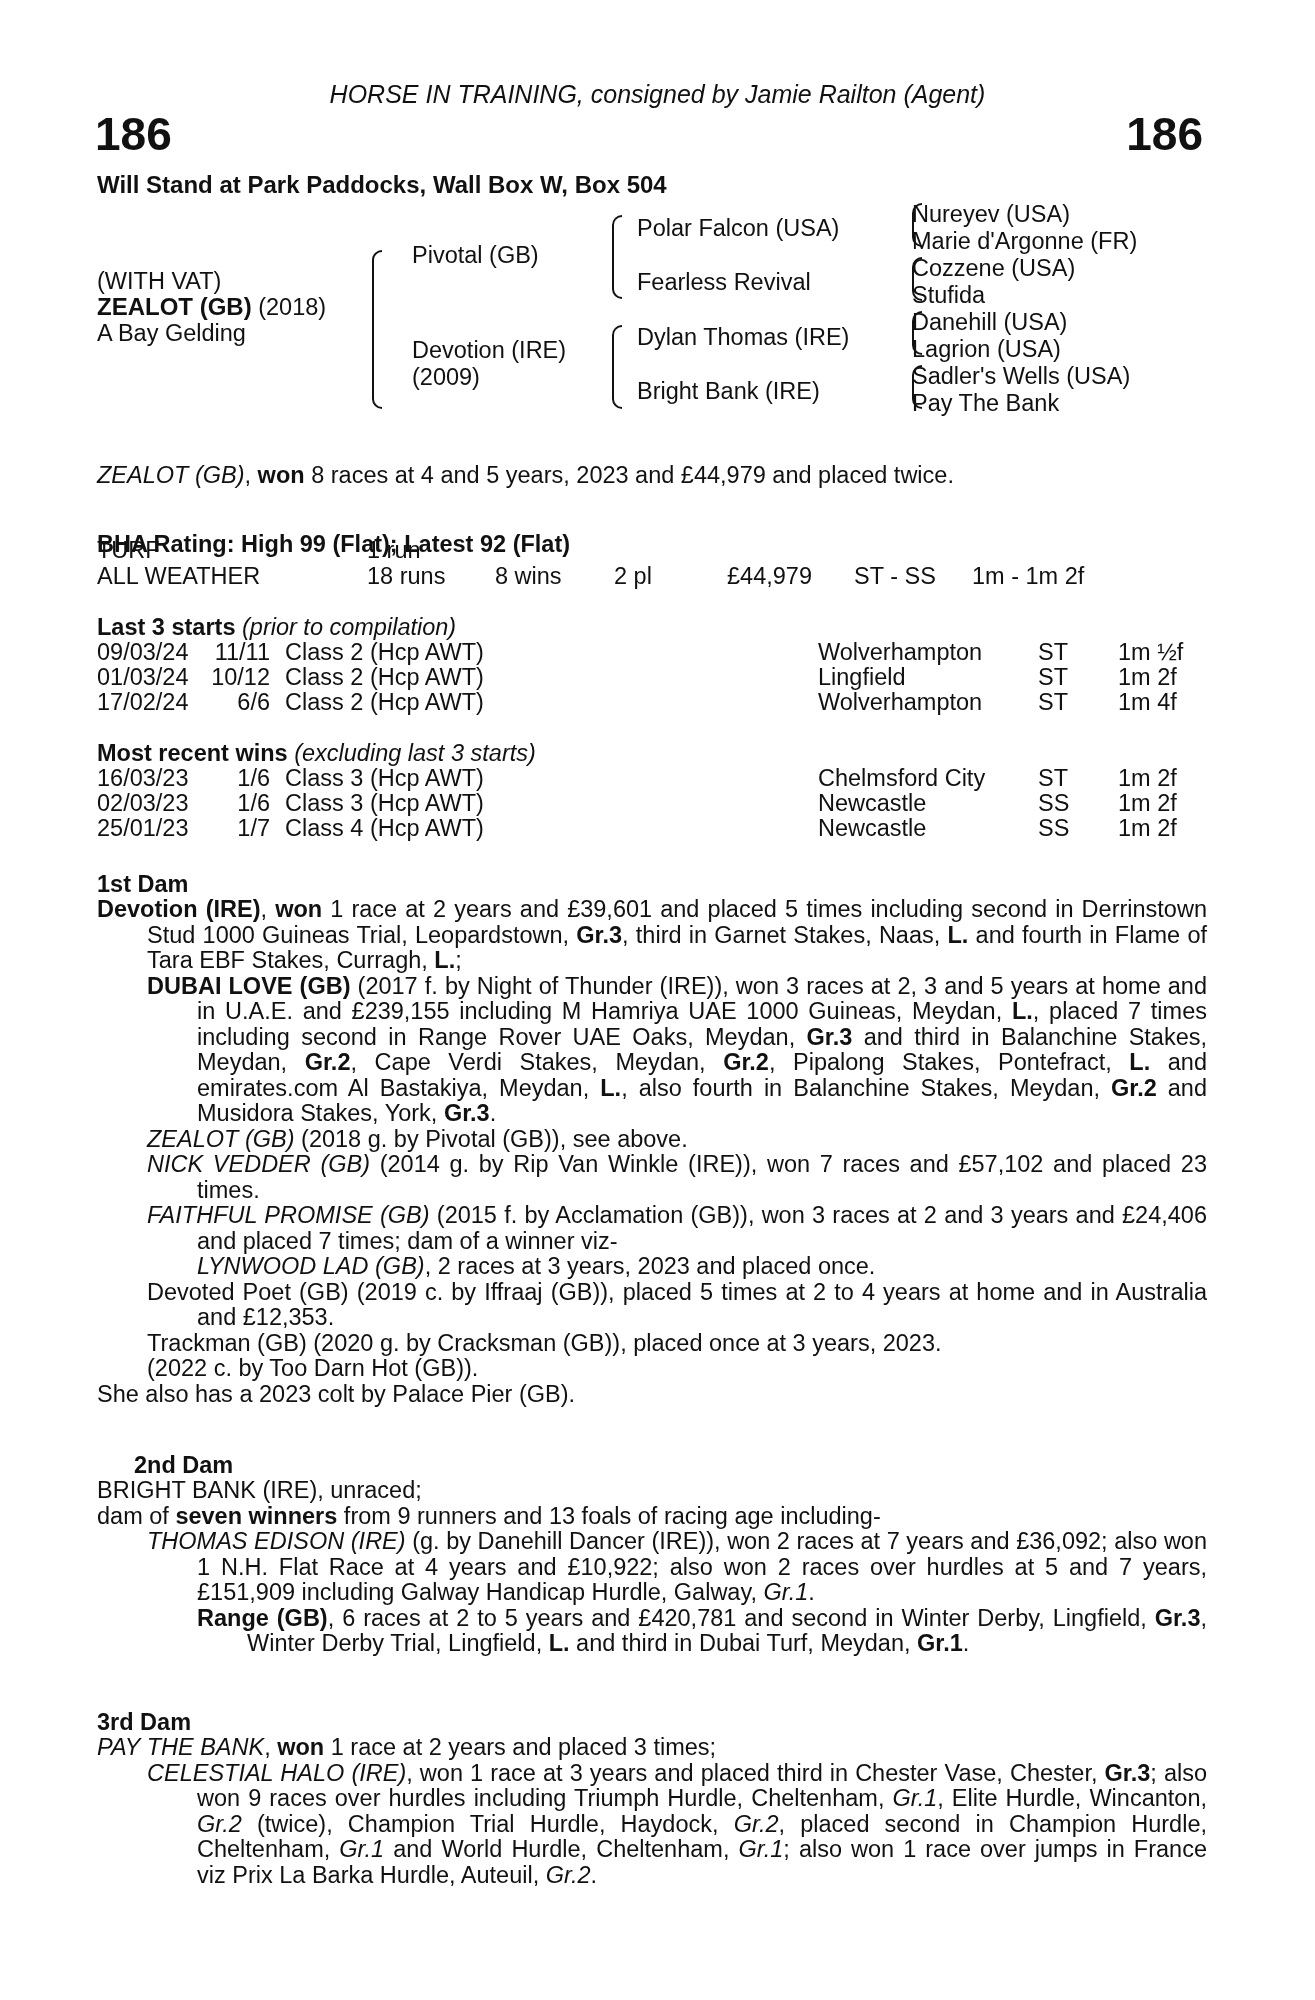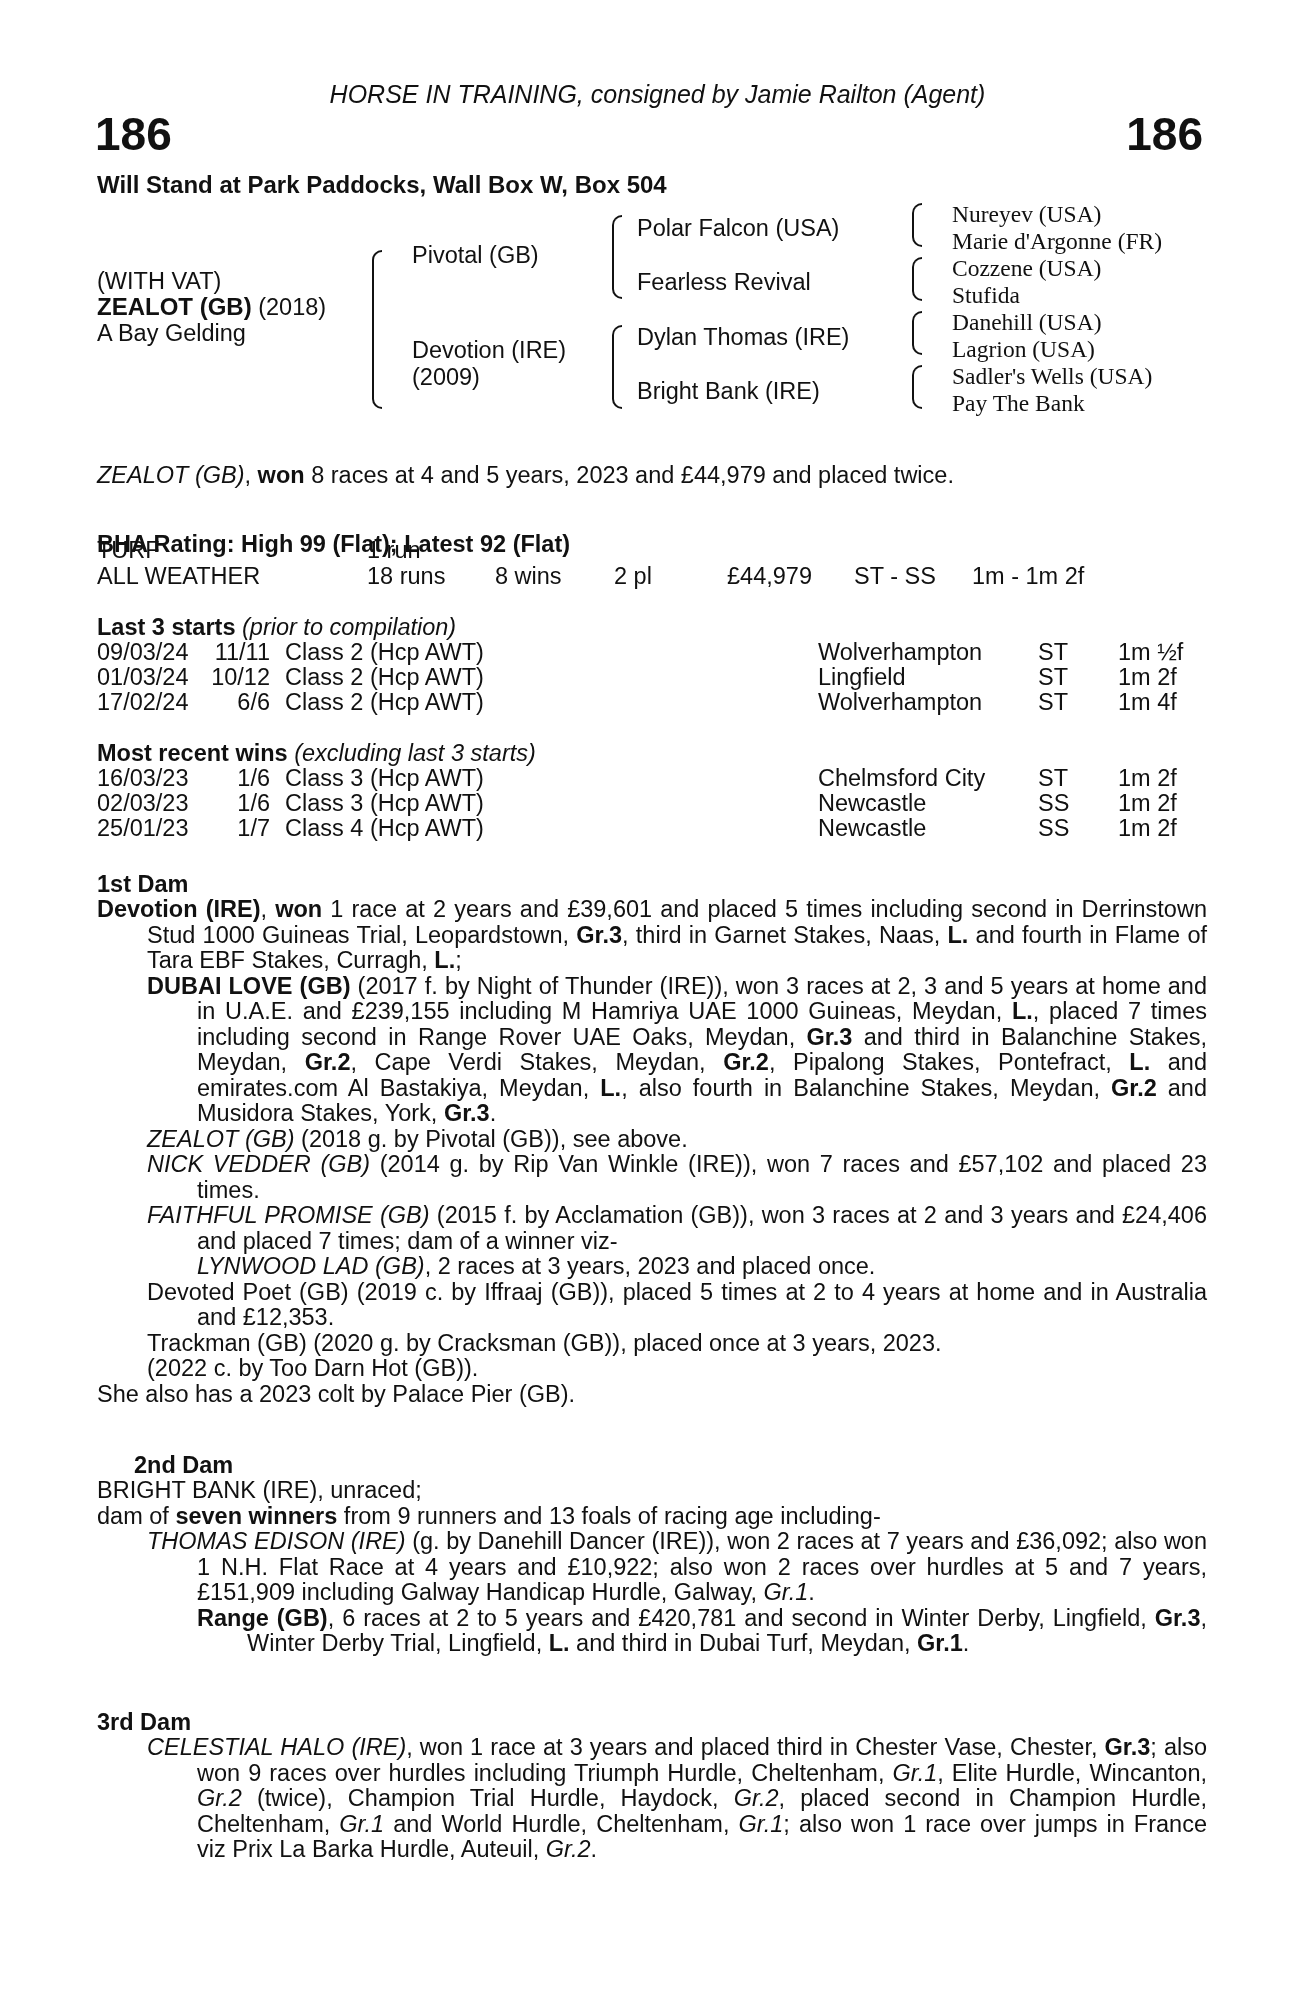--- a/index.html
+++ b/index.html
@@ -17,21 +17,21 @@
   .b { font-weight: bold; }
   .i { font-style: italic; }
   .bi { font-weight: normal; font-style: italic; }
 
   
   .ped-horse { left: 97px; top: 268px; }
   .ped-horse div { line-height: 26px; }
   .brace { position: absolute; border: 2px solid #111; border-right: none; width: 8px; border-radius: 10px 0 0 10px; }
   .gen1 { left: 412px; }
   .gen2 { left: 637px; }
-  .gen3 { left: 952px; font-family: Liberation Serif, serif; }
+  .gen3 { left: 912px; }
 
   .line { position: absolute; left: 97px; white-space: nowrap; }
   .row { position: absolute; left: 97px; width: 1110px; }
   .cell { position: absolute; top: 0; white-space: nowrap; }
 
   .para { position: absolute; text-align: justify; }
   .para p { margin: 0; }
   .hang { padding-left: 50px; text-indent: -50px; }
 </style>
 </head>
@@ -163,16 +163,17 @@
   <p>BRIGHT BANK (IRE), unraced;</p>
   <p><span>dam of </span><span class="b">seven winners</span><span> from 9 runners and 13 foals of racing age including-</span></p>
   <div style="padding-left:50px;">
     <p class="hang"><span class="bi">THOMAS EDISON (IRE)</span><span> (g. by Danehill Dancer (IRE)), won 2 races at 7 years and £36,092; also won 1 N.H. Flat Race at 4 years and £10,922; also won 2 races over hurdles at 5 and 7 years, £151,909 including Galway Handicap Hurdle, Galway, </span><span class="bi">Gr.1</span><span>.</span></p>
     <p style="padding-left:100px; text-indent:-50px;"><span class="b">Range (GB)</span><span>, 6 races at 2 to 5 years and £420,781 and second in Winter Derby, Lingfield, </span><span class="b">Gr.3</span><span>, Winter Derby Trial, Lingfield, </span><span class="b">L.</span><span> and third in Dubai Turf, Meydan, </span><span class="b">Gr.1</span><span>.</span></p>
   </div>
 </div>
 
 <div class="line b" style="top:1710px;">3rd Dam</div>
 <div class="para" style="left:97px; top:1735px; width:1110px;">
+  <p><span class="i">PAY THE BANK</span>, <span class="b">won</span><span> 1 race at 2 years and placed 3 times;</span></p>
   <div style="padding-left:50px;">
     <p class="hang"><span class="bi">CELESTIAL HALO (IRE)</span><span>, won 1 race at 3 years and placed third in Chester Vase, Chester, </span><span class="b">Gr.3</span><span>; also won 9 races over hurdles including Triumph Hurdle, Cheltenham, </span><span class="bi">Gr.1</span><span>, Elite Hurdle, Wincanton, </span><span class="bi">Gr.2</span><span> (twice), Champion Trial Hurdle, Haydock, </span><span class="bi">Gr.2</span><span>, placed second in Champion Hurdle, Cheltenham, </span><span class="bi">Gr.1</span><span> and World Hurdle, Cheltenham, </span><span class="bi">Gr.1</span><span>; also won 1 race over jumps in France viz Prix La Barka Hurdle, Auteuil, </span><span class="bi">Gr.2</span><span>.</span></p>
   </div>
 </div>
 
 </body></html>

